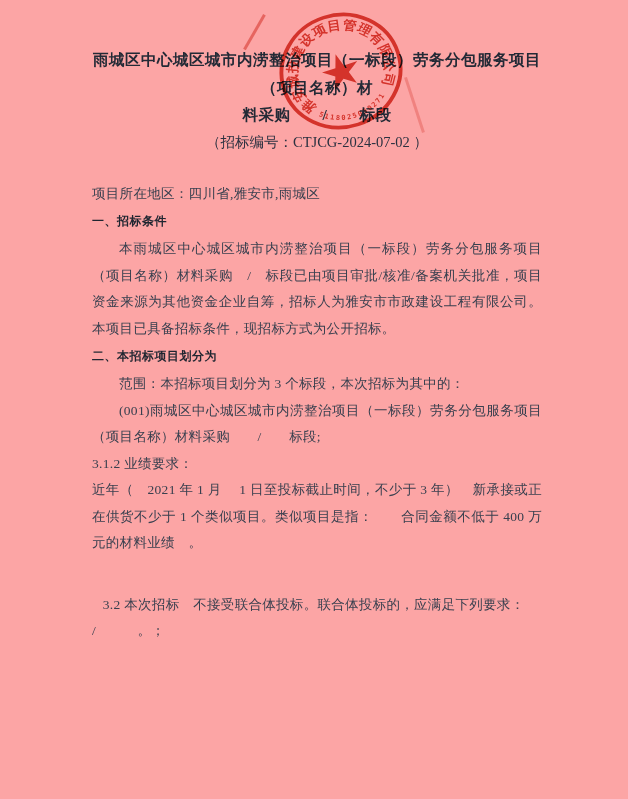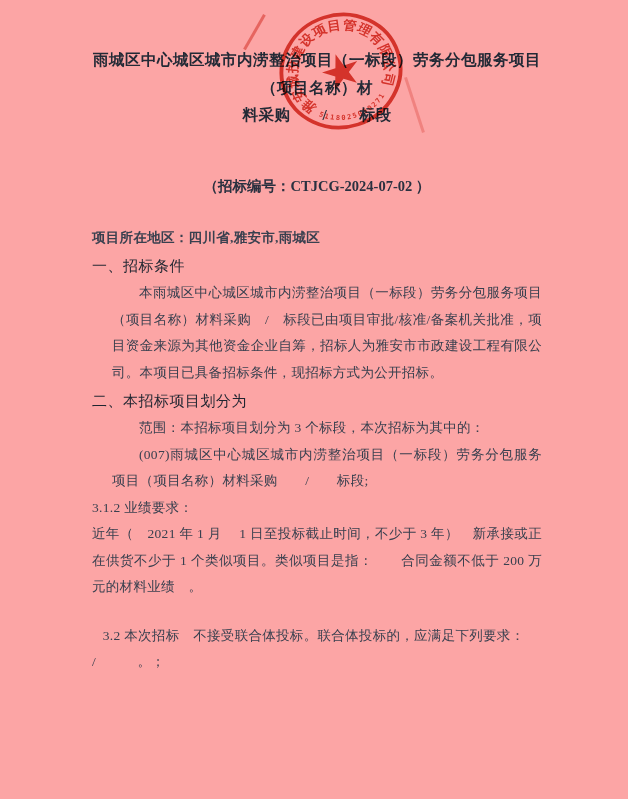--- a/index.html
+++ b/index.html
@@ -13,34 +13,34 @@
   }
   .page {
     position: relative;
     width: 628px;
     height: 799px;
     padding: 46px 86px 12px 92px;
     background: #fca5a5;
   }
   .title-block { text-align: center; color: #232a36; font-weight: bold; }
   .title-line { font-size: 15.5px; line-height: 27.5px; letter-spacing: .5px; }
-  .tender-line { font-size: 14.5px; line-height: 27px; font-weight: bold; color: #2b3140; margin-top: 44px; }
-  .location { margin-top: 25px; font-size: 13.5px; line-height: 27px; font-weight: bold; }
+  .tender-line { font-size: 14.5px; line-height: 27px; font-weight: normal; color: #2b3140; }
+  .location { margin-top: 25px; font-size: 13.5px; line-height: 27px; }
   h2.sec {
-    font-size: 15px; line-height: 29px; color: #1f2530;
-    font-weight: normal; font-family: "Liberation Sans", "DejaVu Sans", sans-serif;
+    font-size: 12px; line-height: 29px; color: #1f2530;
+    font-weight: bold; font-family: "Liberation Sans", "DejaVu Sans", sans-serif;
     letter-spacing: .5px;
   }
   p.body {
     font-size: 13.5px; line-height: 26.5px; text-align: justify;
     letter-spacing: .3px;
   }
-  .ind2 { text-indent: 2em; margin-left: 20px; }
+  .ind2 { text-indent: 2em; }
   .ind08 { text-indent: .8em; }
-  .gap-before { margin-top: 22px; }
+  .gap-before { margin-top: 35px; }
   
   .stamp {
     position: absolute; left: 276px; top: 10px;
     width: 130px; height: 122px;
     transform: rotate(-18deg);
     mix-blend-mode: multiply;
     opacity: .88;
     pointer-events: none;
   }
   .stamp-artifact {
@@ -61,24 +61,24 @@
     <div class="tender-line">（招标编号：CTJCG-2024-07-02 ）</div>
   </div>
 
   <p class="body location">项目所在地区：四川省,雅安市,雨城区</p>
 
   <h2 class="sec">一、招标条件</h2>
   <p class="body ind2">本雨城区中心城区城市内涝整治项目（一标段）劳务分包服务项目（项目名称）材料采购　/　标段已由项目审批/核准/备案机关批准，项目资金来源为其他资金企业自筹，招标人为雅安市市政建设工程有限公司。本项目已具备招标条件，现招标方式为公开招标。</p>
 
   <h2 class="sec">二、本招标项目划分为</h2>
   <p class="body ind2">范围：本招标项目划分为 3 个标段，本次招标为其中的：</p>
-  <p class="body ind2">(007)雨城区中心城区城市内涝整治项目（一标段）劳务分包服务项目（项目名称）材料采购　　/　　标段;</p>
+  <p class="body ind2">(001)雨城区中心城区城市内涝整治项目（一标段）劳务分包服务项目（项目名称）材料采购　　/　　标段;</p>
 
   <p class="body">3.1.2 业绩要求：</p>
-  <p class="body">近年（　2021 年 1 月　 1 日至投标截止时间，不少于 3 年）　新承接或正在供货不少于 1 个类似项目。类似项目是指：　　合同金额不低于 200 万元的材料业绩　。</p>
+  <p class="body">近年（　2021 年 1 月　 1 日至投标截止时间，不少于 3 年）　新承接或正在供货不少于 1 个类似项目。类似项目是指：　　合同金额不低于 400 万元的材料业绩　。</p>
   <p class="body ind08 gap-before">3.2 本次招标　不接受联合体投标。联合体投标的，应满足下列要求：</p>
   <p class="body">/　　　。；</p>
 
   <svg class="stamp" viewBox="0 0 200 200" preserveAspectRatio="none">
     <circle cx="100" cy="100" r="92" fill="none" stroke="#d23527" stroke-width="6"></circle>
     <defs>
       <path id="companyArc" d="M 59 154.3 A 68 68 0 1 1 141 154.3" fill="none"></path>
       <path id="serialArc" d="M 36.1 148.1 A 80 80 0 0 0 163.9 148.1" fill="none"></path>
     </defs>
     <text font-size="21" font-weight="bold" fill="#d23527" letter-spacing="1" font-family="Liberation Serif, DejaVu Serif, serif">

